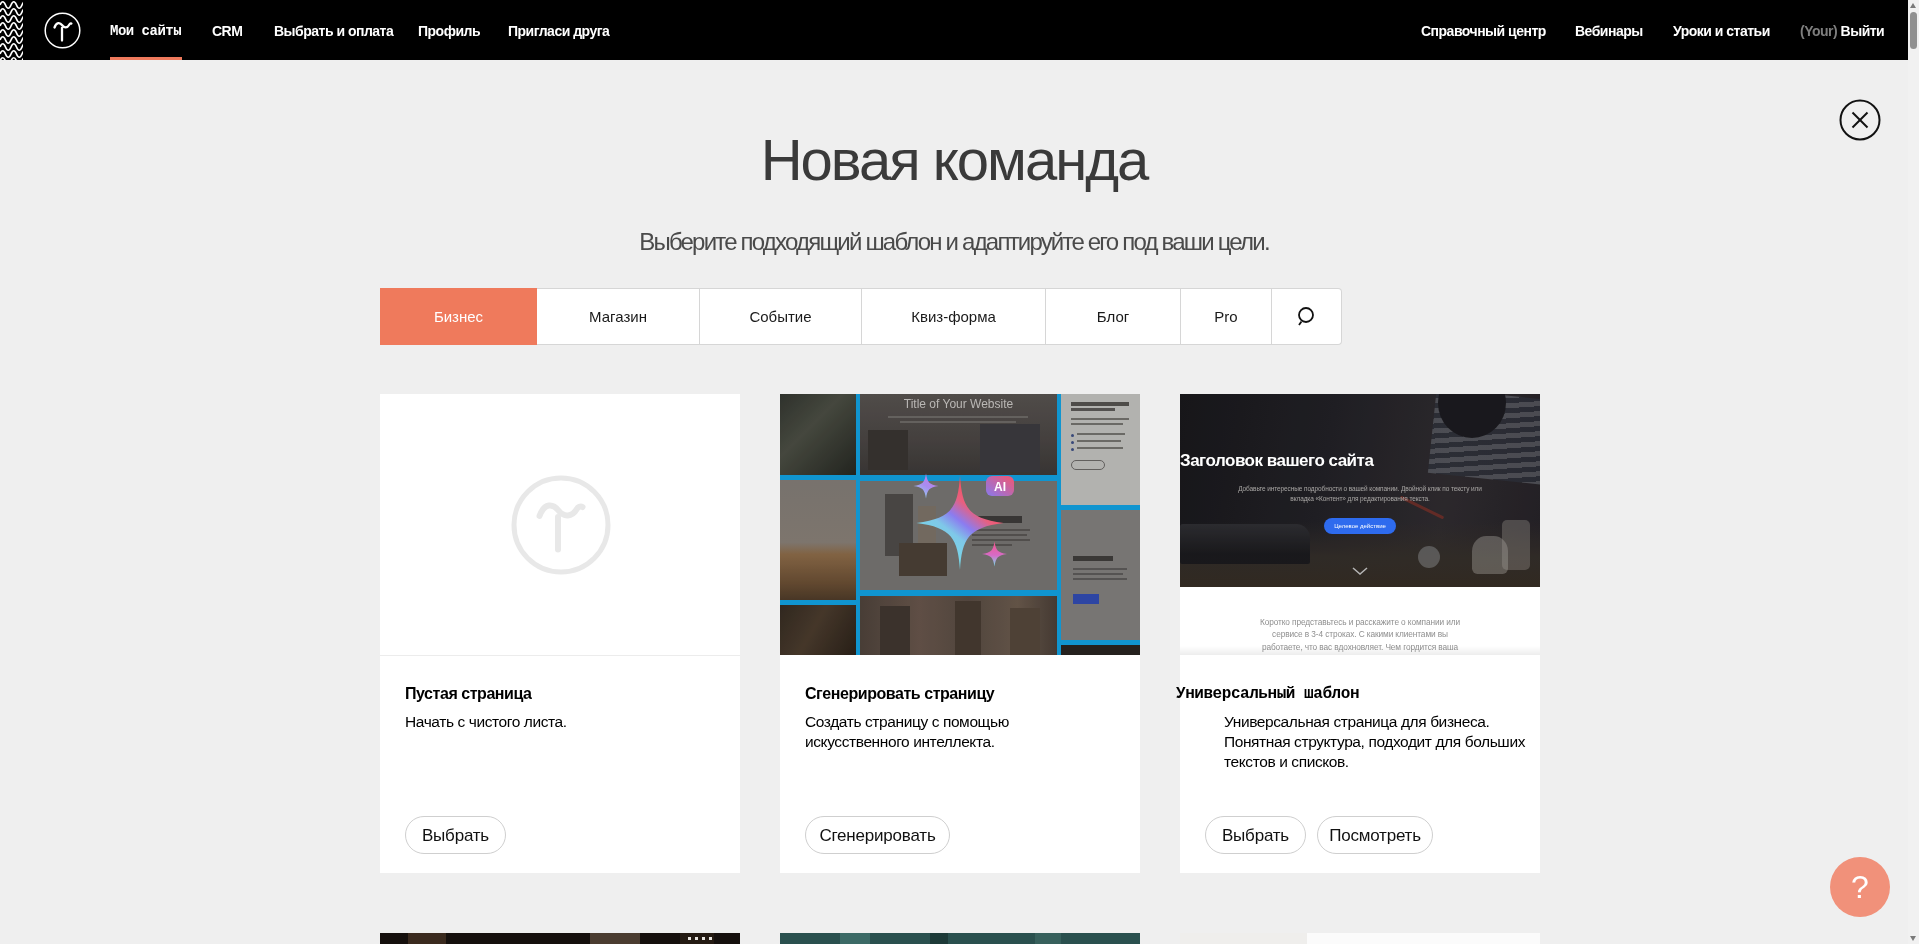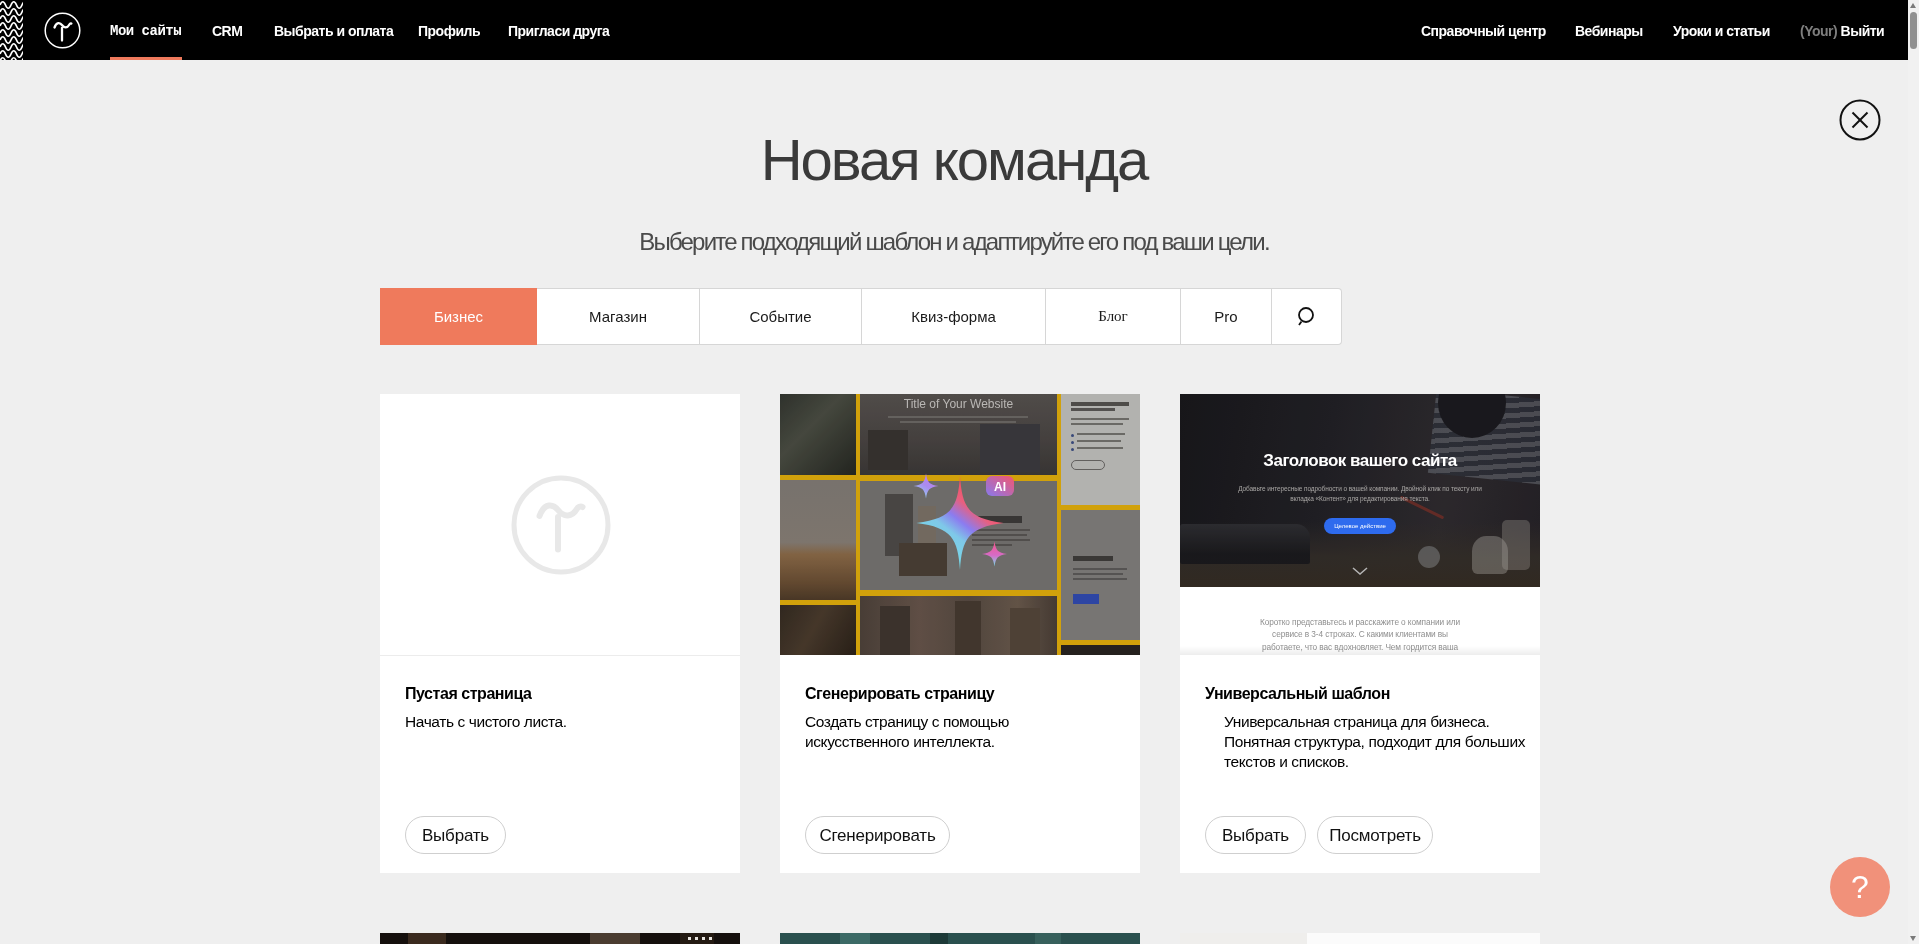--- a/index.html
+++ b/index.html
@@ -80,21 +80,21 @@
 </svg>
 
 <div id="h1">Новая команда</div>
 <div id="h2">Выберите подходящий шаблон и адаптируйте его под ваши цели.</div>
 
 <div id="tabs">
   <div class="tab" style="width:157px;">Бизнес</div>
   <div class="tab" style="width:163px;">Магазин</div>
   <div class="tab" style="width:162px;">Событие</div>
   <div class="tab" style="width:184px;">Квиз-форма</div>
-  <div class="tab" style="width:135px;font-family:Liberation Serif, serif;">Блог</div>
+  <div class="tab" style="width:135px;">Блог</div>
   <div class="tab" style="width:91px;">Pro</div>
   <div class="tab" style="width:70px;" id="searchtab"><svg width="22" height="22" viewBox="0 0 22 22" style="margin-top:17px;">
         <circle cx="10" cy="9" r="7" fill="none" stroke="#111" stroke-width="1.8"></circle>
         <line x1="5.5" y1="15.5" x2="3" y2="19" stroke="#111" stroke-width="1.8"></line>
       </svg></div>
 </div>
 
 <div class="card" style="left:380px;">
   <div class="cimg" id="img1">
     <svg width="100" height="100" viewBox="0 0 100 100" style="position:absolute;left:131px;top:81px;">
@@ -103,21 +103,21 @@
       <line x1="47" y1="42" x2="47" y2="74.5" stroke="#e8e8e8" stroke-width="6" stroke-linecap="round"></line>
     </svg>
   </div>
   <div style="position:absolute; left:0; top:261px; width:360px; height:1px; background:#ececec;"></div>
 </div>
 <div class="ctitle" style="left:405px;">Пустая страница</div>
 <div class="cdesc abs" style="left:405px; top:712px;">Начать с чистого листа.</div>
 <div class="btn" style="left:405px; width:101px;">Выбрать</div>
 
 <div class="card" style="left:780px;">
-  <div class="cimg" id="img2" style="background:#eab308;">
+  <div class="cimg" id="img2" style="background:#0ea5e9;">
 
     <div class="abs" style="left:0;top:0;width:76px;height:81px;background:linear-gradient(135deg,#31342e 0%,#4a4d42 40%,#23251f 100%);"></div>
     <div class="abs" style="left:0;top:86px;width:76px;height:120px;background:linear-gradient(180deg,#847e78 0%,#8a8178 52%,#8f6c48 62%,#6b4e32 86%,#4e3a26 100%);"></div>
     <div class="abs" style="left:0;top:211px;width:76px;height:50px;background:linear-gradient(120deg,#33291f 0%,#4a3a2b 45%,#291f16 100%);"></div>
 
     <div class="abs" style="left:80px;top:0;width:197px;height:81px;background:linear-gradient(180deg,#57524f 0%,#4a4543 55%,#3b3836 100%);">
       <div class="abs" style="left:0;top:0;width:100%;text-align:center;color:#cfccc9;font-size:12px;top:3px;">Title of Your Website</div>
       <div class="abs" style="left:28px;top:22px;width:140px;height:2px;background:#6e6a67;"></div>
       <div class="abs" style="left:40px;top:27px;width:116px;height:2px;background:#6e6a67;"></div>
       <div class="abs" style="left:8px;top:36px;width:40px;height:40px;background:#37332f;"></div>
@@ -207,33 +207,33 @@
     <div class="abs" style="left:0;top:0;width:360px;height:193px;background:linear-gradient(100deg,#1a191d 0%,#242329 40%,#332f33 72%,#28242a 100%);overflow:hidden;">
       <div class="abs" style="left:252px;top:0;width:115px;height:85px;background:repeating-linear-gradient(170deg,#7d828c 0 5px,#343b49 5px 10px);transform:rotate(6deg);opacity:0.55;"></div>
       <div class="abs" style="left:258px;top:-26px;width:68px;height:70px;background:#1d1c21;border-radius:50%;"></div>
       <div class="abs" style="left:0;top:128px;width:360px;height:65px;background:linear-gradient(180deg,rgba(48,42,40,0) 0%,rgba(58,51,45,0.9) 55%,rgba(58,48,39,1) 100%);"></div>
       <div class="abs" style="left:0px;top:130px;width:130px;height:40px;background:linear-gradient(180deg,#35353a 0%,#1a1a1e 75%);border-radius:3px 14px 2px 2px;opacity:0.9;"></div>
       <div class="abs" style="left:238px;top:152px;width:22px;height:22px;background:#b9bdc0;border-radius:50%;opacity:0.4;"></div>
       <div class="abs" style="left:292px;top:142px;width:36px;height:38px;background:#cfccc6;border-radius:40% 40% 15% 15%;opacity:0.38;"></div>
       <div class="abs" style="left:322px;top:126px;width:28px;height:50px;background:#c5bfb6;border-radius:5px;opacity:0.33;"></div>
       <div class="abs" style="left:218px;top:112px;width:48px;height:3px;background:#8f352c;border-radius:2px;transform:rotate(26deg);opacity:0.75;"></div>
       <div class="abs" style="left:0;top:0;width:360px;height:193px;background:rgba(10,10,12,0.18);"></div>
-      <div class="abs" style="left:0;top:57px;width:360px;text-align:center;color:#fff;font-size:17px;font-weight:bold;letter-spacing:-0.5px;">Заголовок вашего сайта</div>
+      <div class="abs" style="left:0;top:57px;width:360px;color:#fff;font-size:17px;font-weight:bold;letter-spacing:-0.5px;">Заголовок вашего сайта</div>
       <div class="abs" style="left:0;top:90px;width:360px;text-align:center;color:#a8a6a4;font-size:6.5px;letter-spacing:-0.1px;line-height:10px;">Добавьте интересные подробности о вашей компании. Двойной клик по тексту или<br>вкладка «Контент» для редактирования текста.</div>
       <div class="abs" style="left:144px;top:124px;width:72px;height:16px;background:#2e6bee;border-radius:8px;color:#fff;font-size:6px;text-align:center;line-height:16px;">Целевое действие</div>
       <svg width="18" height="10" viewBox="0 0 18 10" style="position:absolute;left:171px;top:172px;">
           <path d="M2 2 L9 8 L16 2" fill="none" stroke="#b5b5b5" stroke-width="1.5"></path>
         </svg>
     </div>
 
     <div class="abs" style="left:0;top:222px;width:360px;text-align:center;color:#8f8f8f;font-size:8.3px;line-height:12.4px;letter-spacing:-0.1px;">Коротко представьтесь и расскажите о компании или<br>сервисе в 3-4 строках. С какими клиентами вы<br>работаете, что вас вдохновляет. Чем гордится ваша<br>команда, какие у нее ценности и мотивация</div>
     <div class="abs" style="left:0;top:252px;width:360px;height:9px;background:linear-gradient(180deg,rgba(0,0,0,0) 0%,rgba(0,0,0,0.07) 100%);"></div>
   </div>
 </div>
-<div class="ctitle" style="left:1205px;">Универсальный шаблон</div>
+<div class="ctitle" style="left:1176px;font-family:Liberation Mono, monospace;">Универсальный шаблон</div>
 <div class="cdesc abs" style="left:1224px; top:712px;">Универсальная страница для бизнеса.<br>Понятная структура, подходит для больших<br>текстов и списков.</div>
 <div class="btn" style="left:1205px; width:101px;">Выбрать</div>
 <div class="btn" style="left:1317px; width:116px;">Посмотреть</div>
 
 <div class="abs" style="left:380px; top:933px; width:360px; height:11px; background:#15100d; overflow:hidden;">
     <div class="abs" style="left:28px;top:0;width:38px;height:11px;background:#3a2a1e;"></div>
     <div class="abs" style="left:210px;top:0;width:50px;height:11px;background:#4a3c30;"></div>
     <div class="abs" style="left:300px;top:0;width:34px;height:11px;background:#241a12;"></div>
     <div class="abs" style="left:308px;top:4px;width:26px;height:3px;background:repeating-linear-gradient(90deg,#e8e4df 0 3px,rgba(0,0,0,0) 3px 7px);"></div>
   </div>

